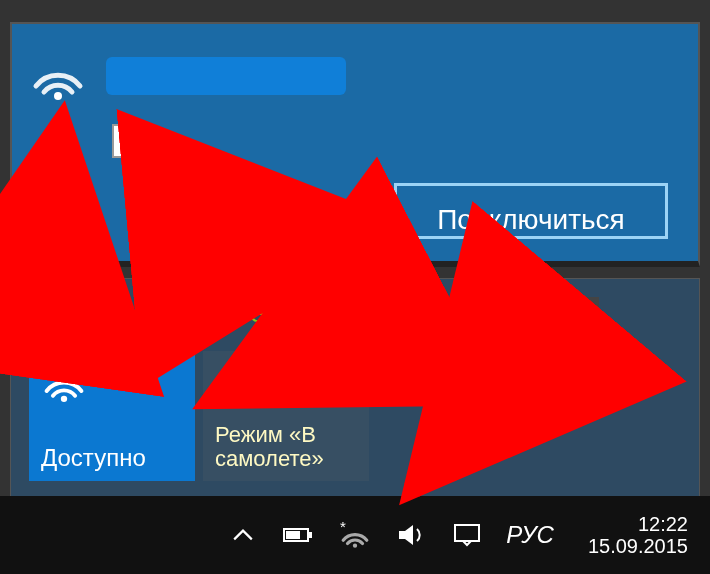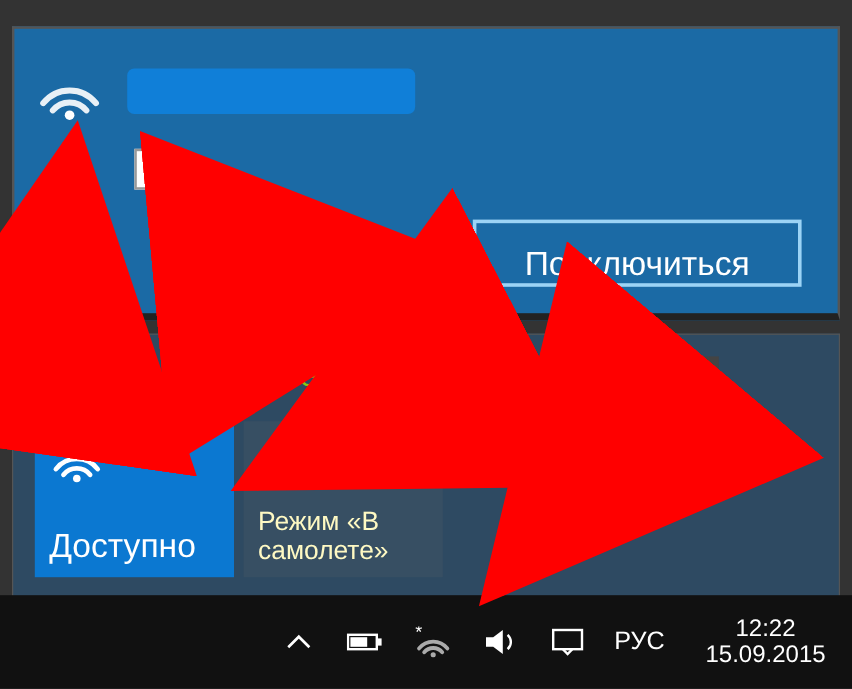--- a/index.html
+++ b/index.html
@@ -97,21 +97,21 @@
     display: flex;
     flex-direction: column;
     justify-content: space-between;
     color: #fff;
     font-size: 24px;
     cursor: pointer;
   }
   .tile-wifi { background: #0b78d1; }
   .tile-airplane { background: #374f63; color:#c9d7e2; }
   .tile-icon { height: 44px; display:flex; align-items:center; }
-  .tile-label { font-size: 28px; line-height:1.1; }
+  .tile-label { font-size: 24px; line-height:1.1; }
   .tile-airplane .tile-label { font-size:22px; color:#fef9c3; }
   .small-router {
     position: absolute;
     right: 100px; top: 15px;
     color:#5aa4d6;
     display:flex; align-items:center;
     gap:10px;
   }
   .small-router .redname {
     background:#444;
@@ -129,23 +129,23 @@
     color: #fff;
   }
   .tray-right {
     margin-left: auto;
     display: flex;
     align-items: center;
     gap: 22px;
     padding-right: 22px;
   }
   .tray-icon { width: 34px; display:flex; justify-content:center; }
-  .lang { font-size: 21px; }
+  .lang { font-size: 24px; font-style: italic; }
   .clock {
-    text-align: center;
+    text-align: right;
     font-size: 20px;
     line-height: 1.1;
     margin-left: 12px;
   }
   
   .anno {
     position: absolute;
     inset: 0;
     pointer-events: none;
   }

